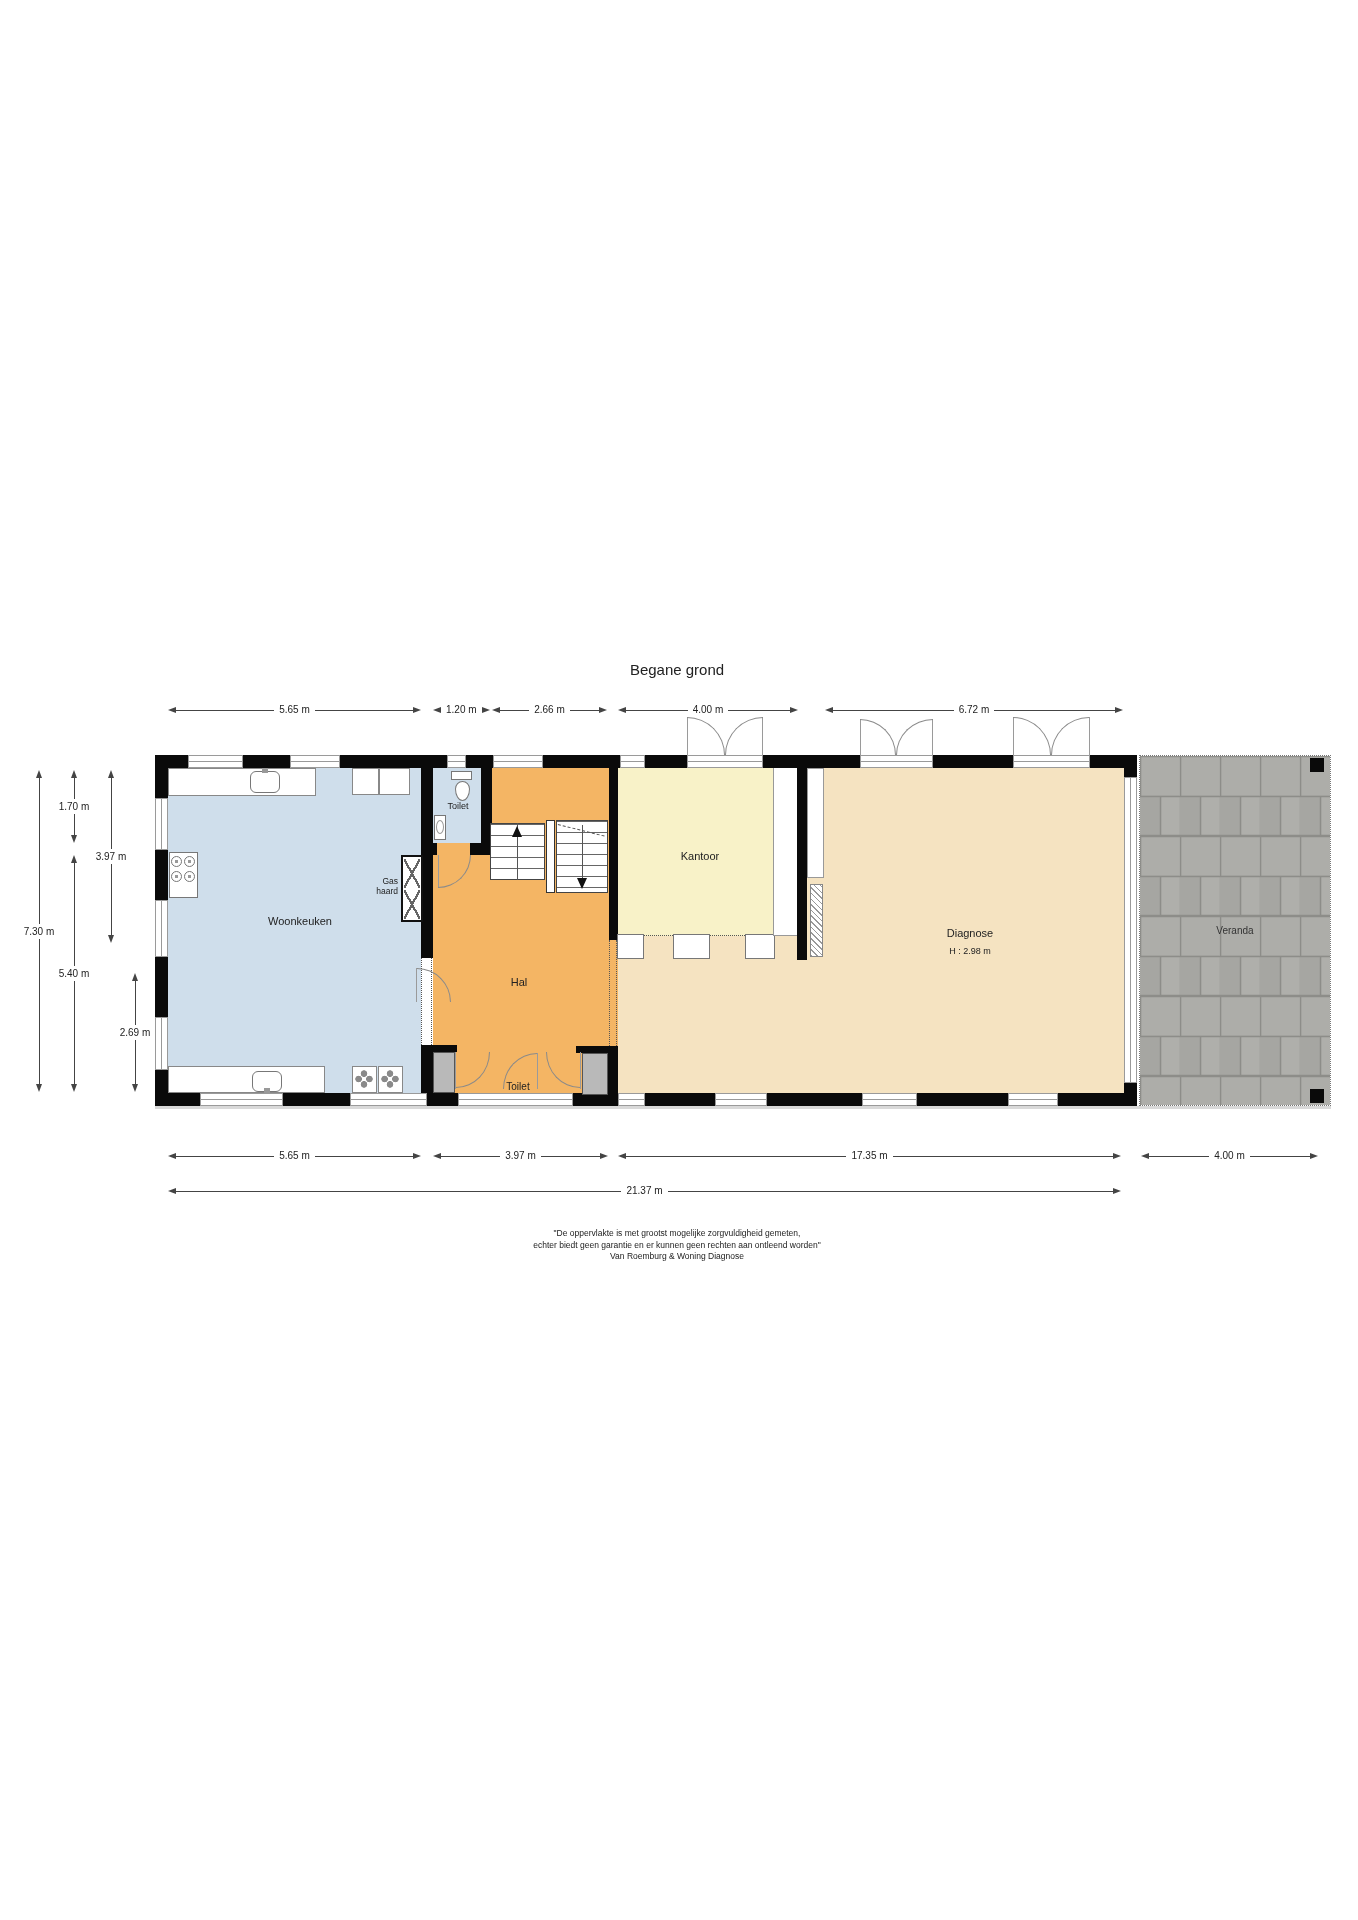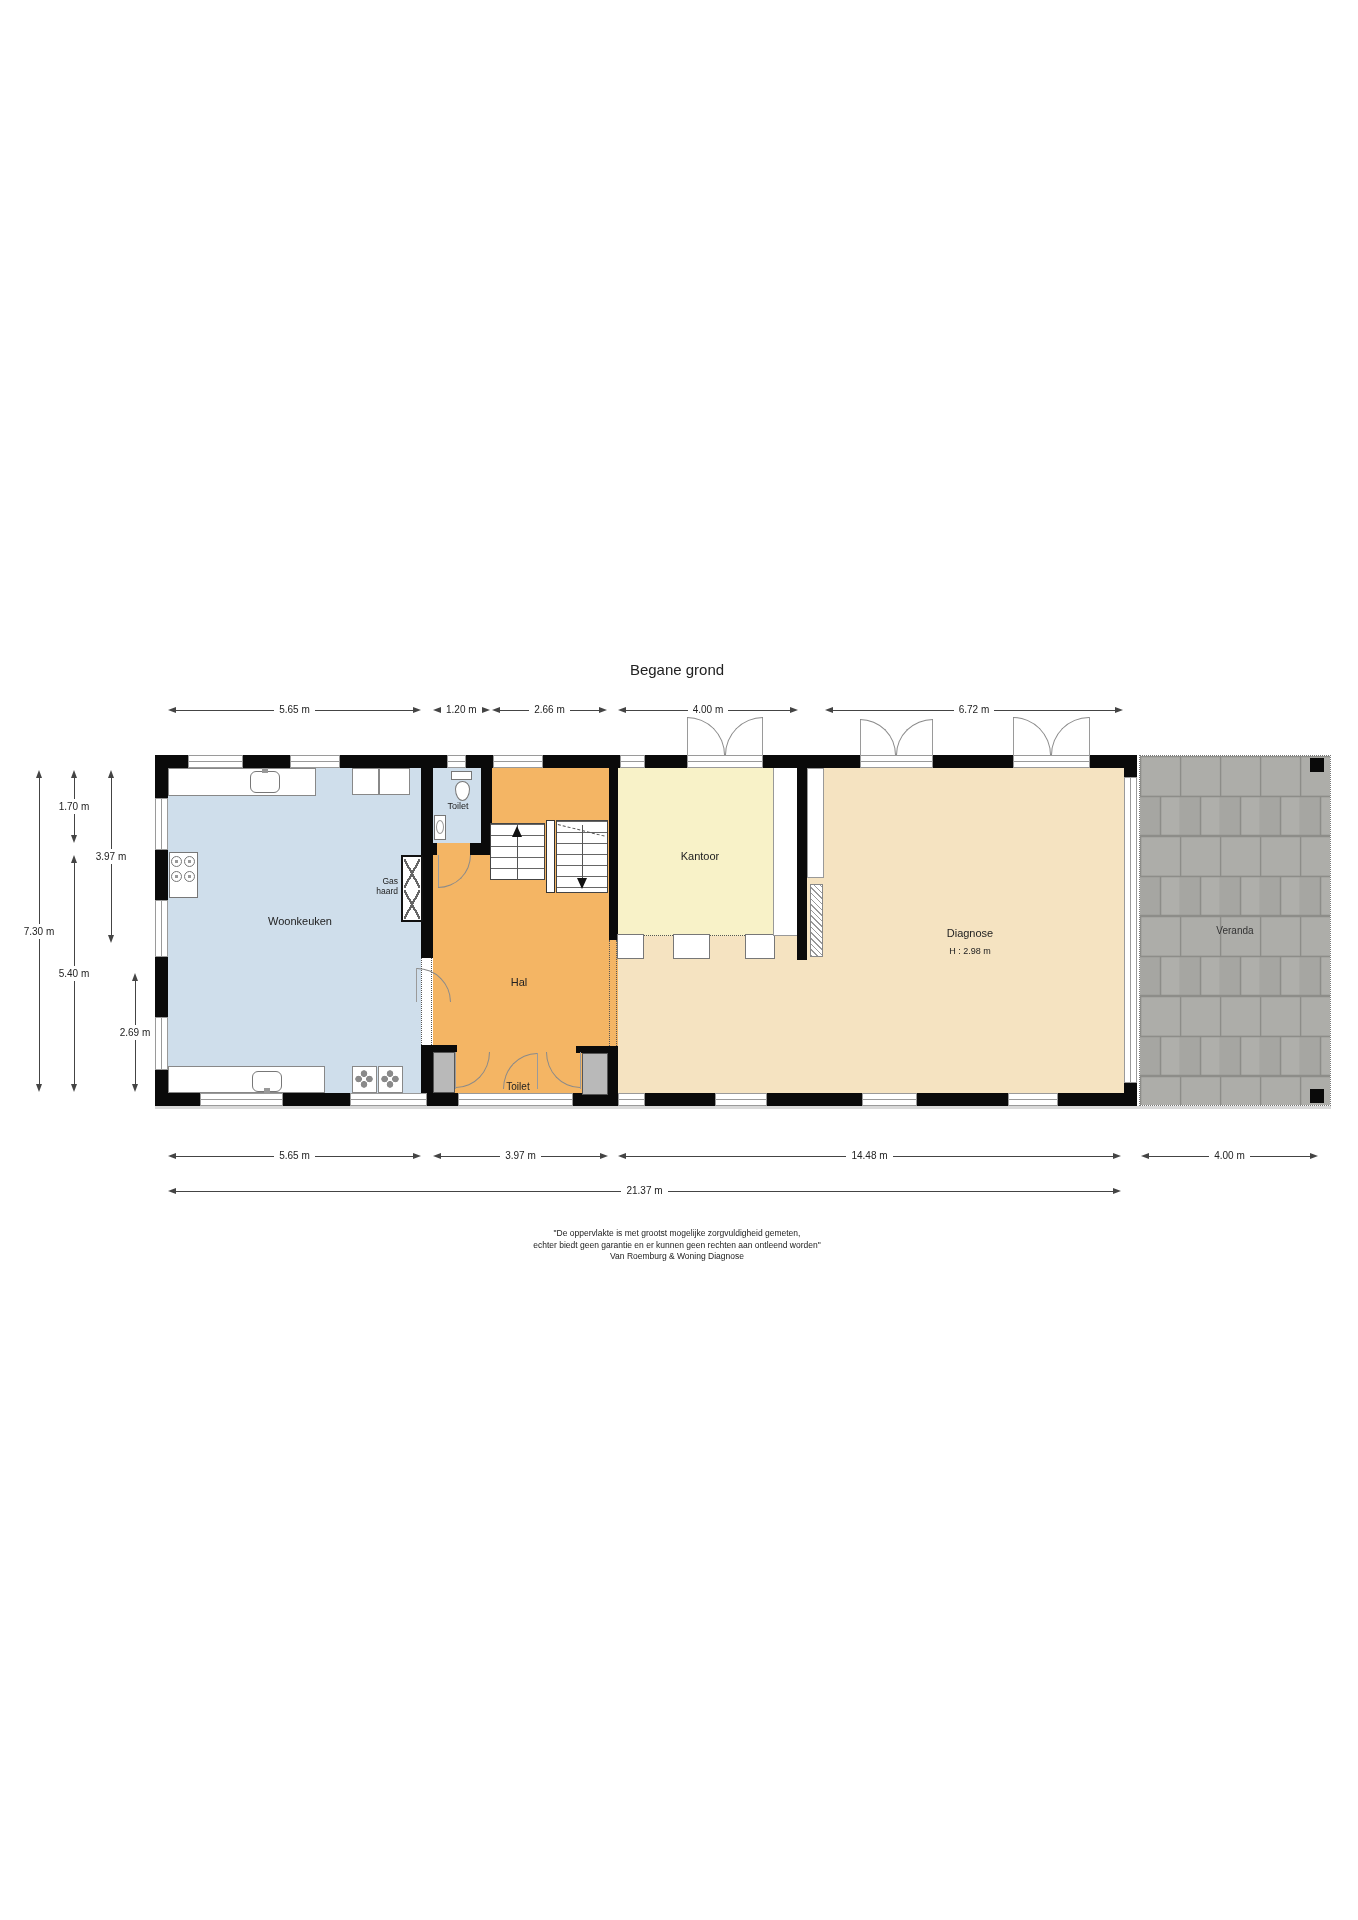--- a/index.html
+++ b/index.html
@@ -304,21 +304,21 @@
   <div class="dimh" style="left:433px;top:1150px;width:175px;">
     <span class="ah l"></span>
       <span class="ln"></span>
     <span class="lb">3.97 m</span>
     <span class="ln"></span>
       <span class="ah r"></span>
   </div>
   <div class="dimh" style="left:618px;top:1150px;width:503px;">
     <span class="ah l"></span>
       <span class="ln"></span>
-    <span class="lb">14.48 m</span>
+    <span class="lb">17.35 m</span>
     <span class="ln"></span>
       <span class="ah r"></span>
   </div>
   <div class="dimh" style="left:1141px;top:1150px;width:177px;">
     <span class="ah l"></span>
       <span class="ln"></span>
     <span class="lb">4.00 m</span>
     <span class="ln"></span>
       <span class="ah r"></span>
   </div>

